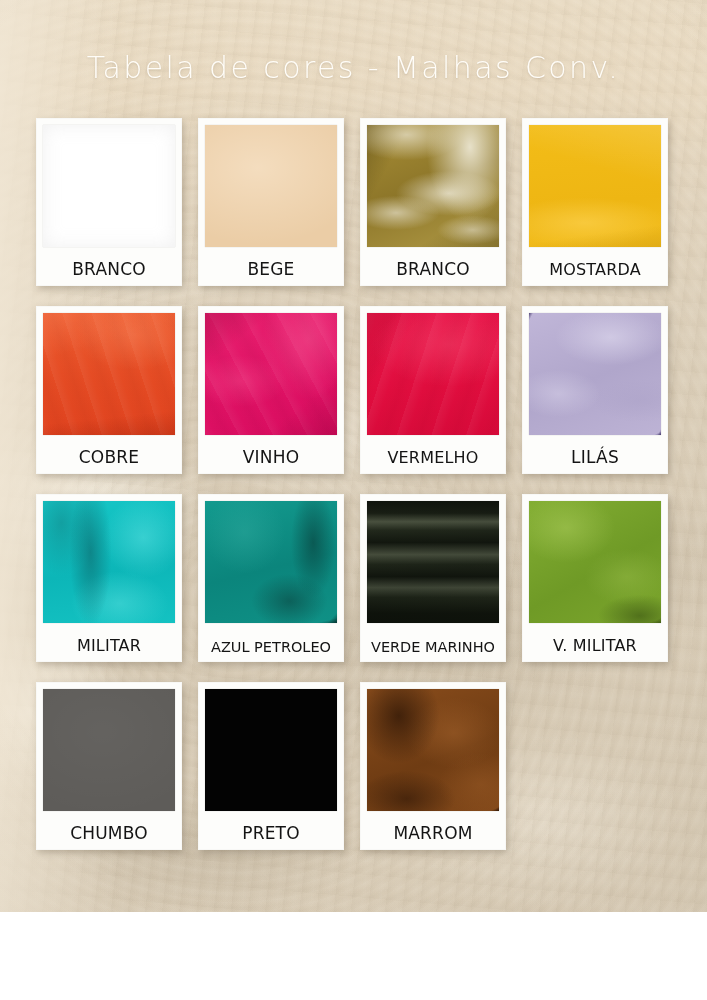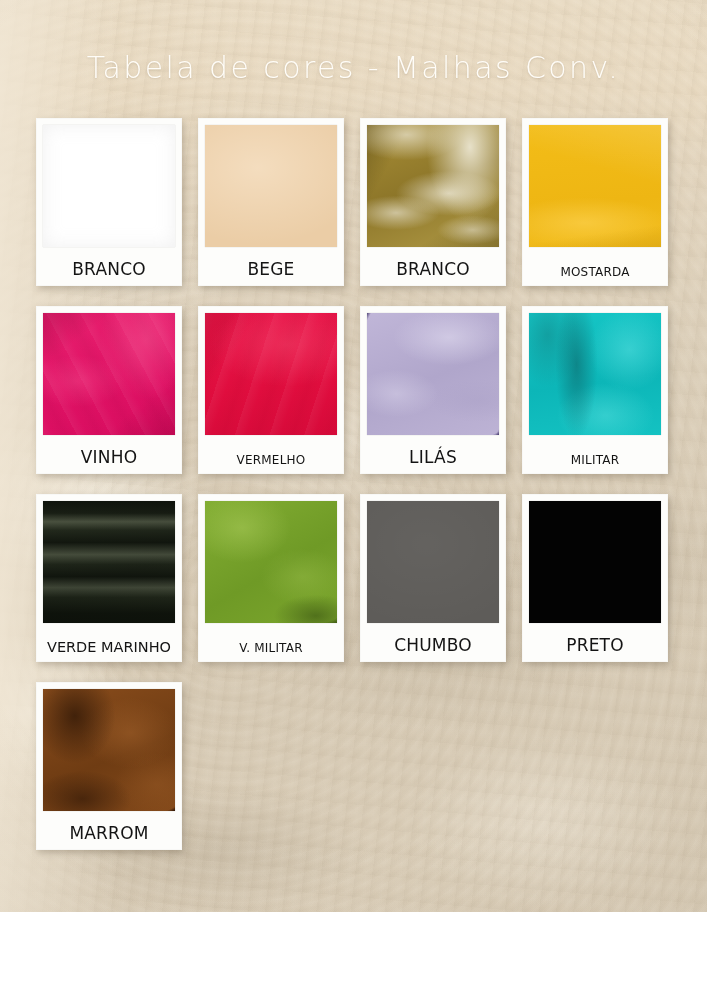--- a/index.html
+++ b/index.html
@@ -129,21 +129,21 @@
     right: 4px;
     bottom: 7px;
     text-align: center;
     color: #141414;
     font-size: 17px;
     font-family: "DejaVu Sans", sans-serif;
     letter-spacing: .2px;
     white-space: nowrap;
   }
   .label.small { font-size: 14.5px; letter-spacing: 0px; }
-  .label.med   { font-size: 12px; }
+  .label.med   { font-size: 16px; }
 
   
 
   
   .tx-branco {
     background: #ffffff;
     box-shadow: inset 0 0 18px rgba(205,205,205,.30);
   }
 
   
@@ -348,20 +348,27 @@
       </div>
       <div class="card">
         <div class="swatch">
           <div class="tex tx-mostarda"></div>
         </div>
         <div class="label med">MOSTARDA</div>
         <div class="card-inner-shadow"></div>
       </div>
       <div class="card">
         <div class="swatch">
+          <div class="tex tx-cobre"></div>
+        </div>
+        <div class="label">COBRE</div>
+        <div class="card-inner-shadow"></div>
+      </div>
+      <div class="card">
+        <div class="swatch">
           <div class="tex tx-vinho"></div>
         </div>
         <div class="label">VINHO</div>
         <div class="card-inner-shadow"></div>
       </div>
       <div class="card">
         <div class="swatch">
           <div class="tex tx-vermelho"></div>
         </div>
         <div class="label med">VERMELHO</div>
@@ -376,20 +383,27 @@
       </div>
       <div class="card">
         <div class="swatch">
           <div class="tex tx-turquesa"></div>
         </div>
         <div class="label med">MILITAR</div>
         <div class="card-inner-shadow"></div>
       </div>
       <div class="card">
         <div class="swatch">
+          <div class="tex tx-petroleo"></div>
+        </div>
+        <div class="label small">AZUL PETROLEO</div>
+        <div class="card-inner-shadow"></div>
+      </div>
+      <div class="card">
+        <div class="swatch">
           <div class="tex tx-verdeescuro"></div>
         </div>
         <div class="label small">VERDE MARINHO</div>
         <div class="card-inner-shadow"></div>
       </div>
       <div class="card">
         <div class="swatch">
           <div class="tex tx-militar"></div>
         </div>
         <div class="label med">V. MILITAR</div>

